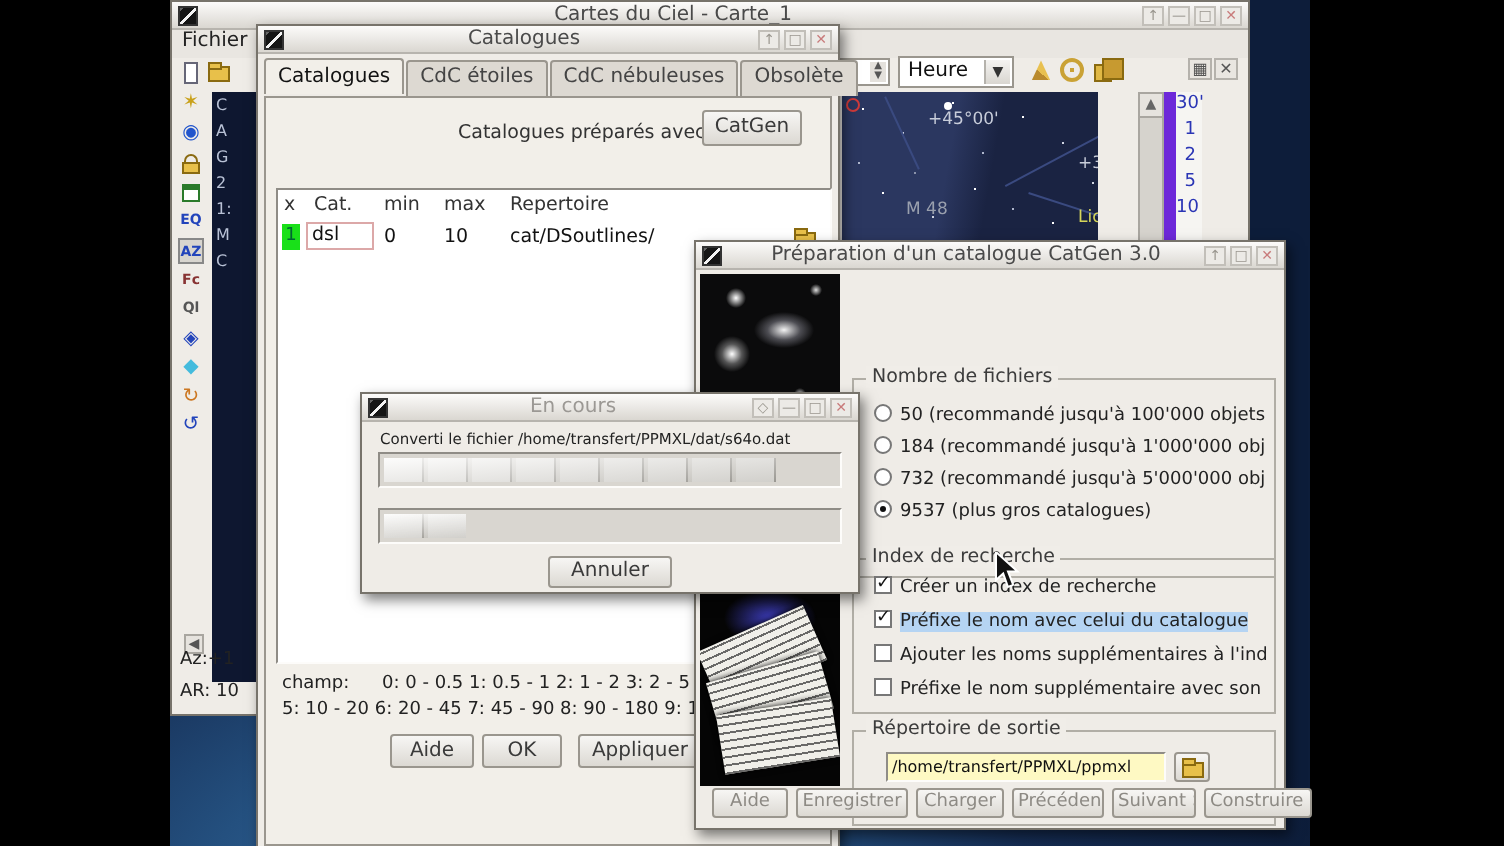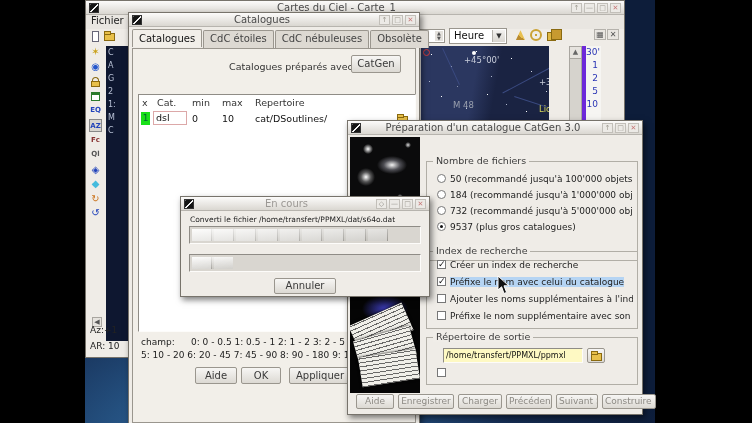--- a/index.html
+++ b/index.html
@@ -12,21 +12,21 @@
     border-bottom:1px solid #b7b4ae;display:flex;align-items:center;font-size:10px;color:#4a4a4a;}
   .titlebar .t{flex:1;text-align:center;white-space:nowrap;overflow:hidden;}
   .applogo{width:10px;height:10px;margin:0 3px;flex:0 0 auto;
     background:linear-gradient(135deg,#666 12%,#151515 12% 46%,#f2f2f2 46% 58%,#151515 58%);border:1px solid #333;}
   .wbtns{display:flex;gap:2px;margin-right:3px;}
   .wb{width:11px;height:10px;border:1px solid #c2bfb9;background:#eceae6;color:#9a978f;
     font-size:7px;line-height:8px;text-align:center;}
   .wb.close{color:#c87a7a;}
   .btn{position:absolute;background:linear-gradient(#f7f6f4,#dcd9d3);border:1px solid #9a968e;border-radius:2px;
     font-size:10px;color:#3a3a3a;text-align:center;white-space:nowrap;overflow:hidden;}
-  .gb{position:absolute;border:1px solid #b1aea6;}
+  .gb{position:absolute;border:1px solid #b1aea6;margin-top:28px;}
   .gb>.legend{position:absolute;top:-7px;left:6px;background:#f0ede8;padding:0 3px;font-size:9.5px;color:#3c3c3c;white-space:nowrap;}
   .lbl{position:absolute;font-size:9.5px;color:#333;white-space:nowrap;}
   
   #mainwin{left:85px;top:0;width:540px;height:358px;z-index:1;box-shadow:none;}
   #menubar{position:absolute;left:0;top:14px;right:0;height:14px;background:#e9e6e1;font-size:10px;color:#222;}
   #menubar span{margin-left:5px;text-decoration:underline;text-decoration-color:transparent;}
   #menubar span::first-letter{text-decoration:underline;}
   .ticon{position:absolute;width:13px;height:13px;font-size:10px;line-height:13px;text-align:center;color:#335;}
   .page-shape{position:absolute;inset:1px 3px;background:#fff;border:1px solid #667;}
   .folder-shape{position:absolute;left:1px;top:3px;width:11px;height:8px;background:#e8c04a;border:1px solid #8a6a10;}
@@ -40,21 +40,21 @@
   #stars{position:absolute;left:0;top:0;width:1px;height:1px;background:#fff;
     box-shadow:10px 8px #fff,30px 20px #cfd4e2,55px 5px #fff,70px 30px #aeb6cc,90px 12px #fff,110px 25px #cfd4e2,
     130px 8px #9aa2ba,20px 50px #fff,45px 62px #cfd4e2,66px 48px #fff,85px 58px #aeb6cc,105px 65px #fff,
     125px 45px #cfd4e2,140px 60px #fff,8px 35px #aeb6cc,142px 22px #fff,36px 40px #8a92aa;}
   .bigstar{position:absolute;left:51px;top:5px;width:4px;height:4px;border-radius:50%;background:#fff;}
   .cline{position:absolute;height:1px;background:#3a4a80;}
   .chart-lbl{position:absolute;font-size:8.5px;color:#c8cdda;white-space:nowrap;}
   .red-ring{position:absolute;left:2px;top:3px;width:7px;height:7px;border:1px solid #d03a3a;border-radius:50%;}
   #vscroll{position:absolute;left:483px;top:45px;width:13px;height:75px;background:#d6d3cd;border:1px solid #a9a6a0;}
   #vscroll .arr{height:12px;border-bottom:1px solid #a9a6a0;background:#e6e3de;color:#666;font-size:7px;line-height:11px;text-align:center;}
-  #fovstrip{position:absolute;left:496px;top:45px;width:19px;height:75px;background:#f6f5f2;border-left:4px solid #6d28d9;}
+  #fovstrip{position:absolute;left:496px;top:45px;width:19px;height:75px;background:#f6f5f2;border-left:6px solid #6d28d9;}
   #fovstrip span{display:block;text-align:right;padding-right:3px;font-size:9px;color:#2a35b5;line-height:13px;}
   .mini-spin{position:absolute;left:333px;top:28px;width:26px;height:14px;background:#fff;border:1px solid #9a968e;}
   .mini-spin i{position:absolute;right:1px;width:8px;height:5px;font-style:normal;font-size:5px;line-height:5px;text-align:center;color:#555;background:#e4e1dc;}
   .combo{position:absolute;left:363px;top:27px;width:58px;height:16px;background:#fff;border:1px solid #9a968e;font-size:10px;color:#111;padding:1px 0 0 4px;}
   .combo .cb{position:absolute;right:1px;top:1px;bottom:1px;width:13px;background:linear-gradient(#f4f3f1,#d9d6d0);border-left:1px solid #b5b2ac;color:#333;font-size:7px;text-align:center;line-height:12px;}
   .gold{position:absolute;width:13px;height:13px;top:28px;}
   .gold-hand{background:linear-gradient(40deg,#b98a2e 45%,#e8c050 45%);clip-path:polygon(15% 85%,50% 10%,85% 85%);}
   .gold-target{border:2px solid #caa235;border-radius:50%;width:12px;height:12px;}
   .gold-target::after{content:"";position:absolute;left:3px;top:3px;width:2px;height:2px;background:#caa235;}
   .gold-sq{background:#e0b844;border:1px solid #8a6a10;width:9px;height:9px;top:31px;}

